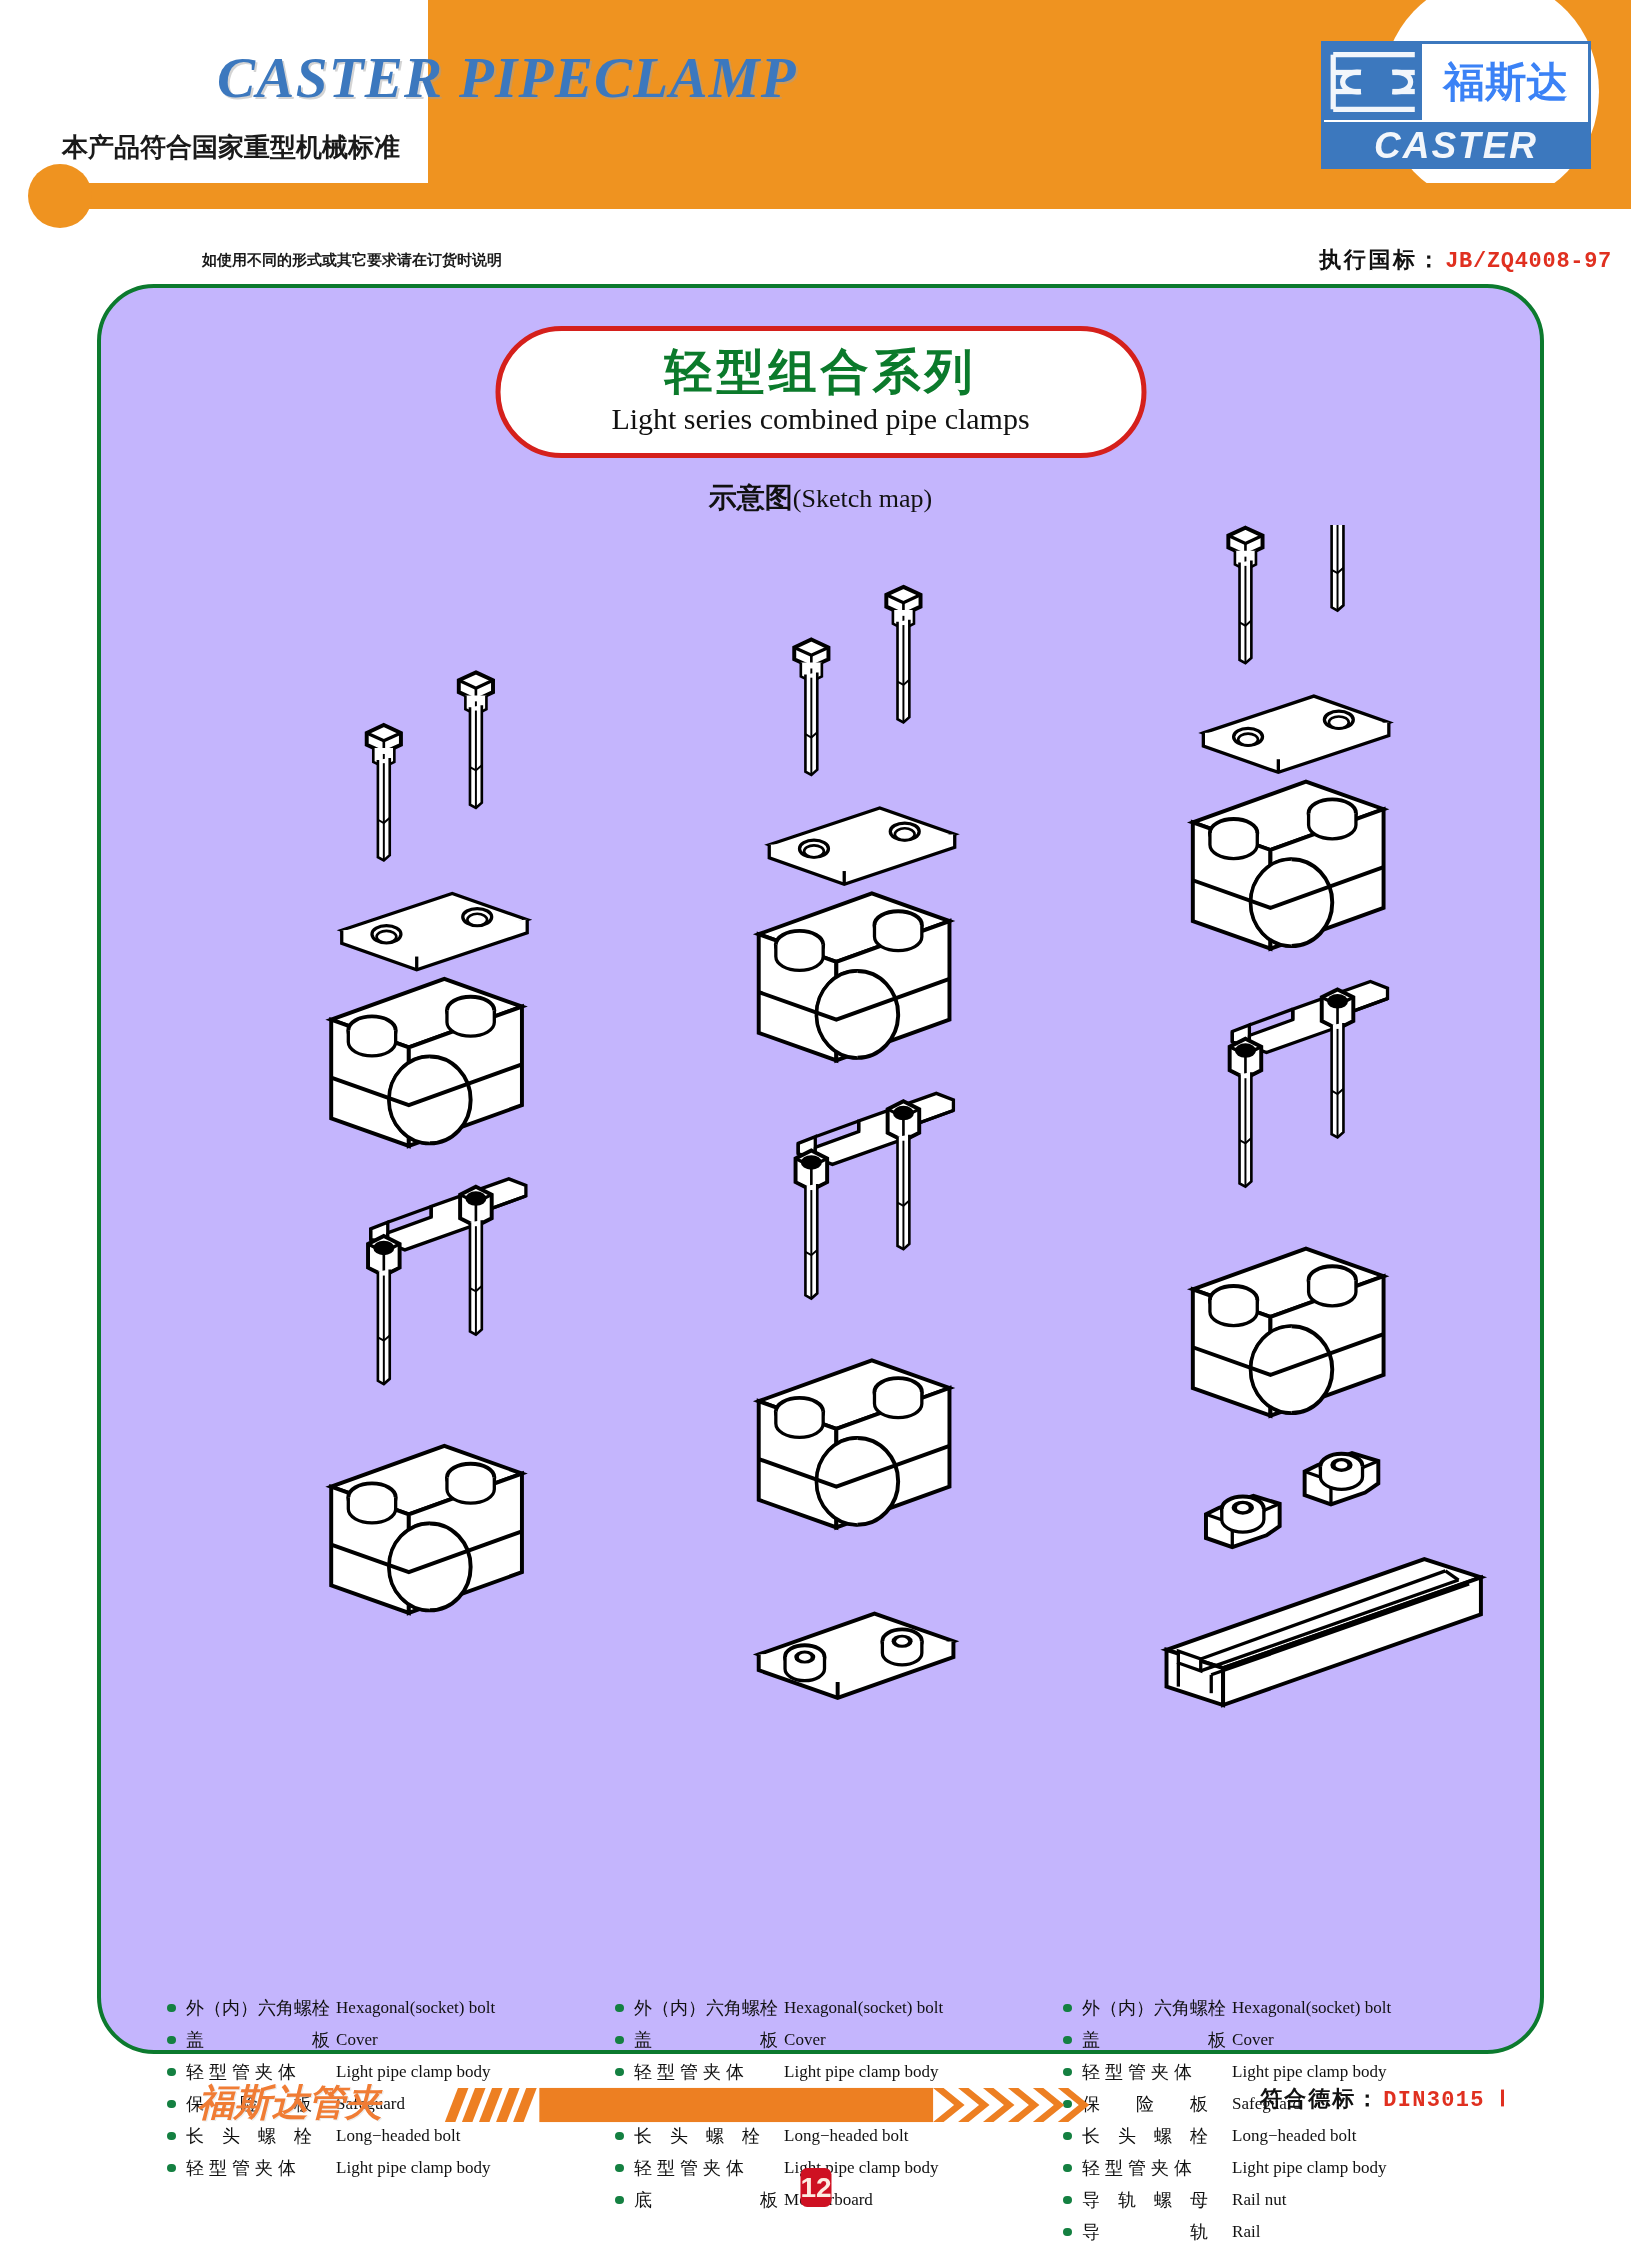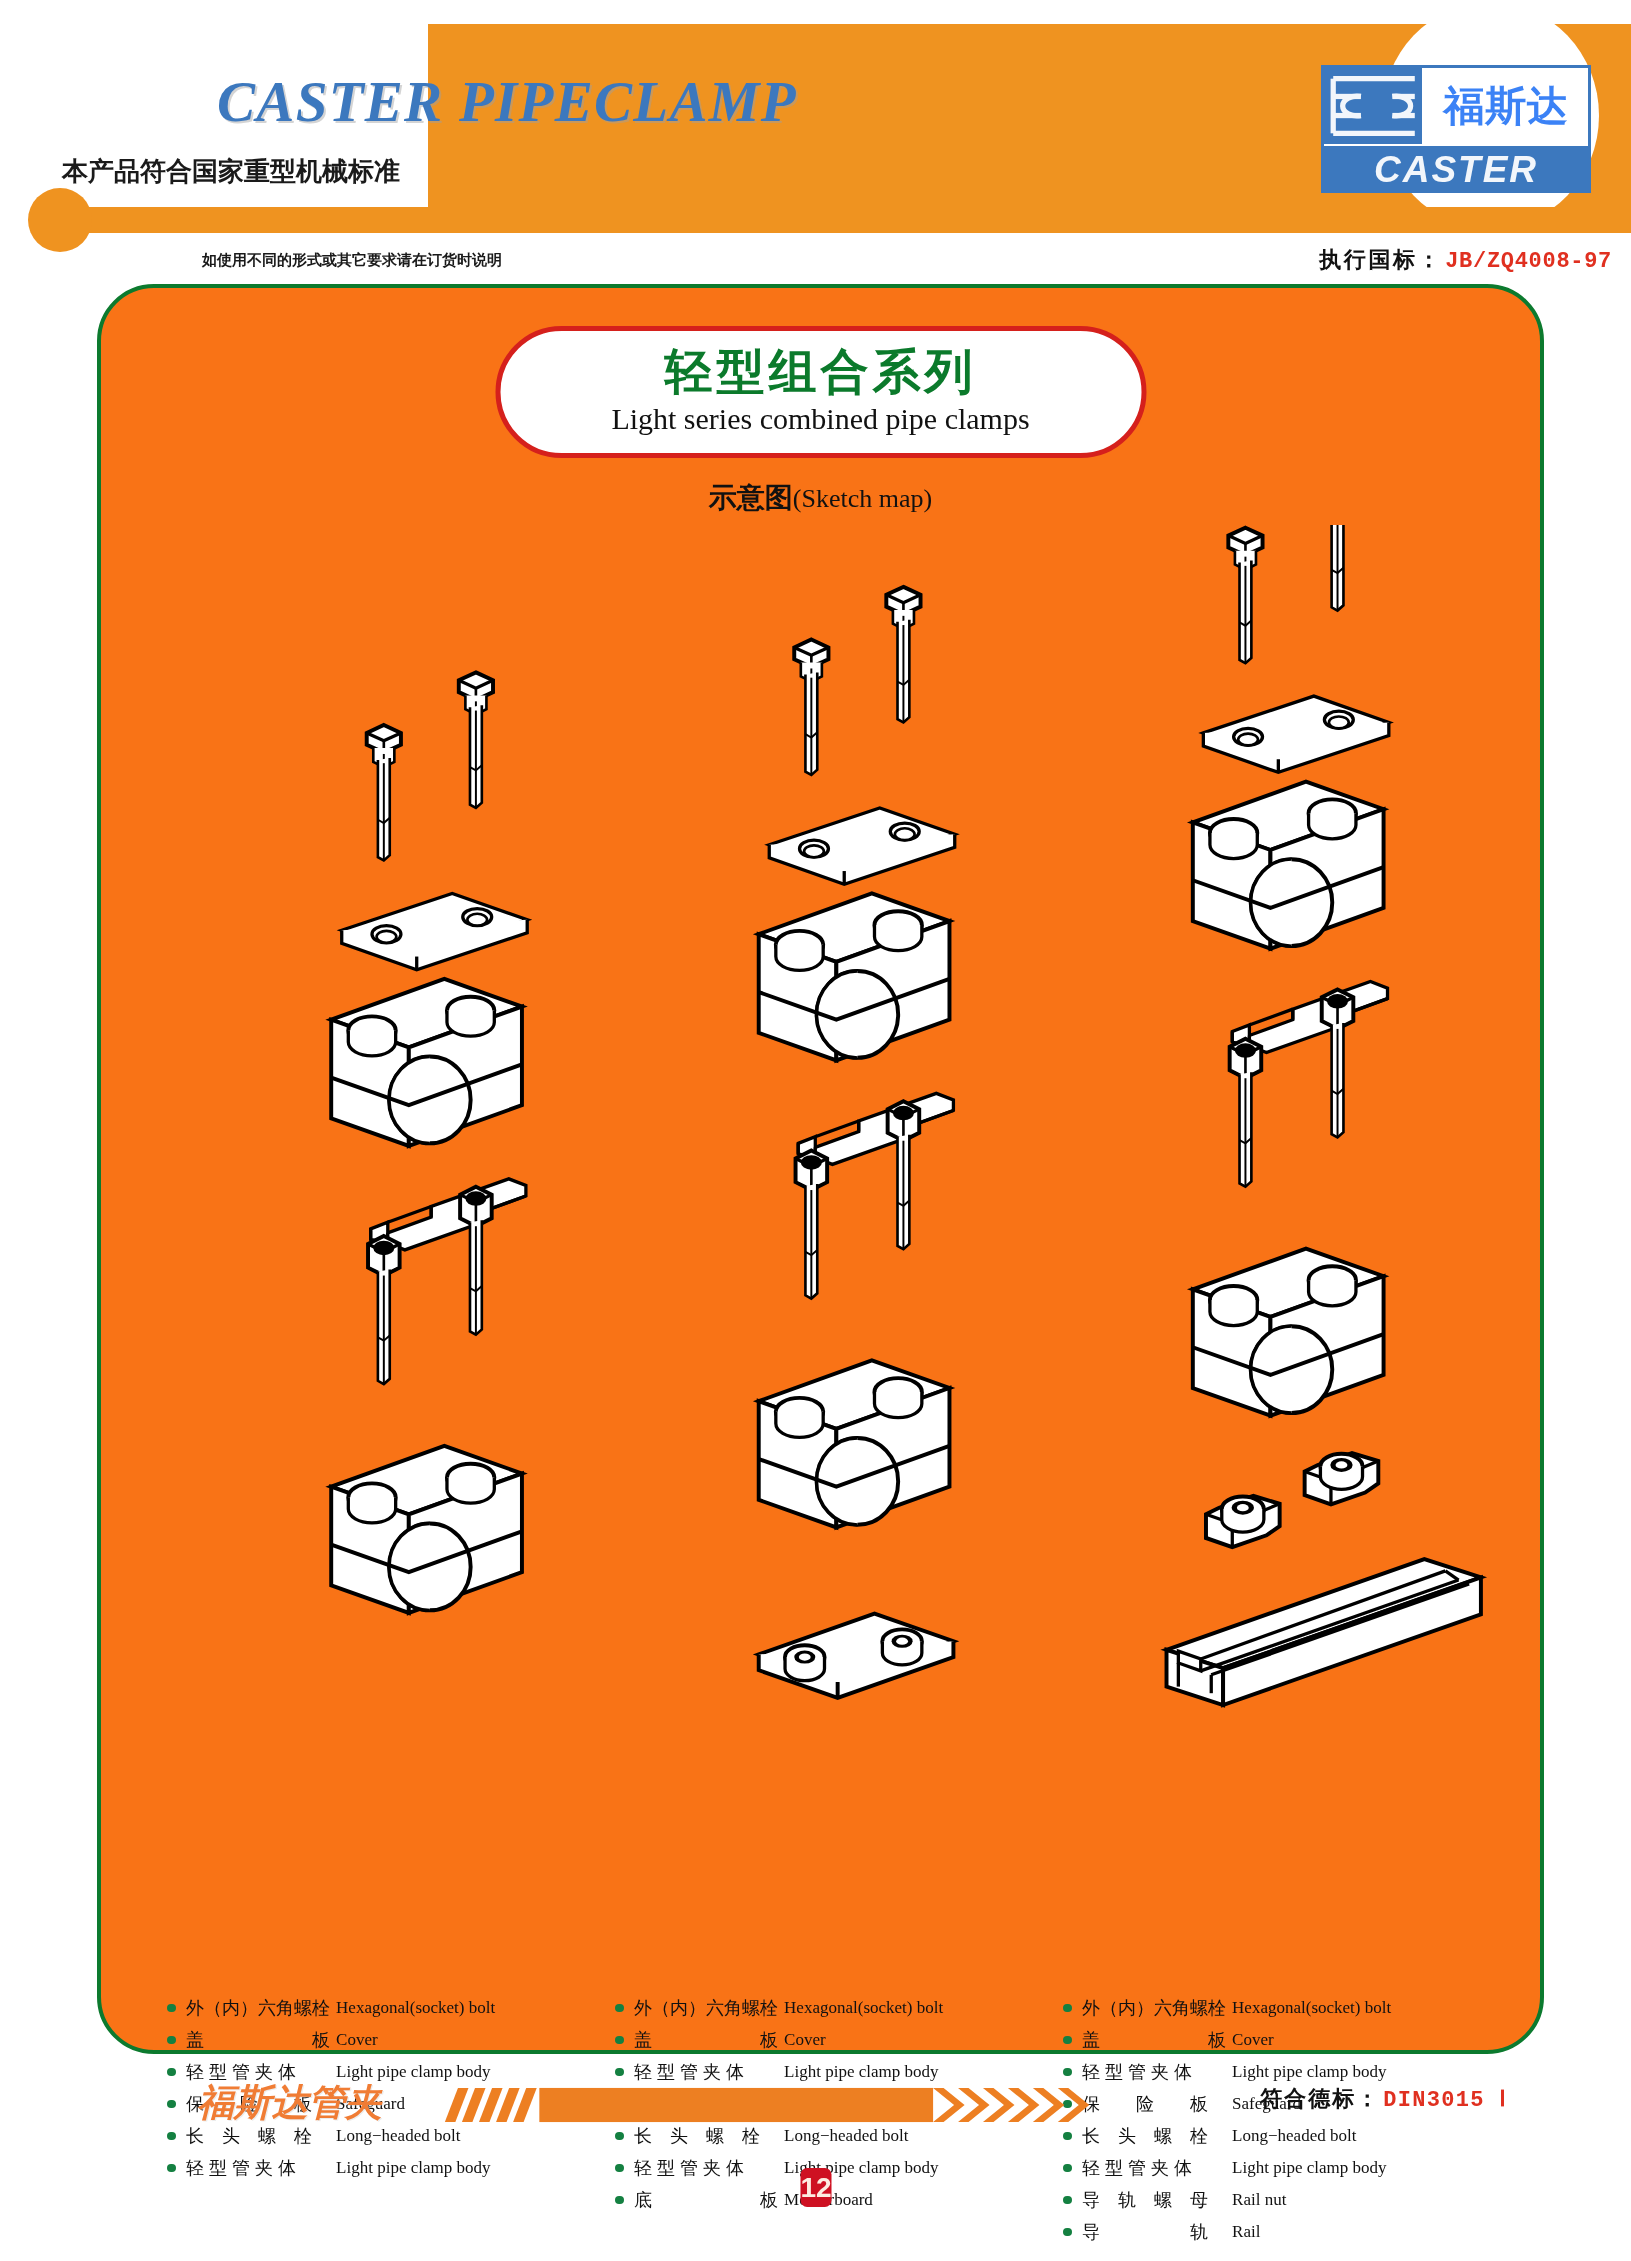--- a/index.html
+++ b/index.html
@@ -5,21 +5,21 @@
   * { box-sizing: border-box; margin: 0; padding: 0; }
   html, body {
     width: 1632px; height: 2261px;
     background: #ffffff;
     font-family: "Liberation Sans", sans-serif;
     overflow: hidden;
   }
   #page { position: relative; width: 1632px; height: 2261px; background: #fff; }
 
   
-  #header { position: absolute; left: 0; top: 0; width: 1632px; height: 197px; margin-top: 24px; }
+  #header { position: absolute; left: 0; top: 0; width: 1632px; height: 197px; }
   .orange-band {
     position: absolute; right: 0; top: 0;
     width: 1204px; height: 183px;
     background: #EF9320;
     border-top-left-radius: 0 0;
   }
   
   .band-bite {
     position: absolute;
     left: 954px; top: -22.4px;
@@ -110,21 +110,21 @@
     font-family: "Liberation Mono", monospace;
     letter-spacing: 0.7px;
   }
 
   
   #frame {
     position: absolute; left: 97px; top: 284px;
     width: 1447px; height: 1770px;
     border: 4.6px solid #0C7A2E;
     border-radius: 57px;
-    background: #f97316;
+    background: #c4b5fd;
   }
 
   
   #pill {
     position: absolute; left: 50%; transform: translateX(-50%);
     top: 38px;
     width: 651px; height: 132px;
     border: 5.3px solid #D5201C;
     border-radius: 66px;
     background: #ffffff;

